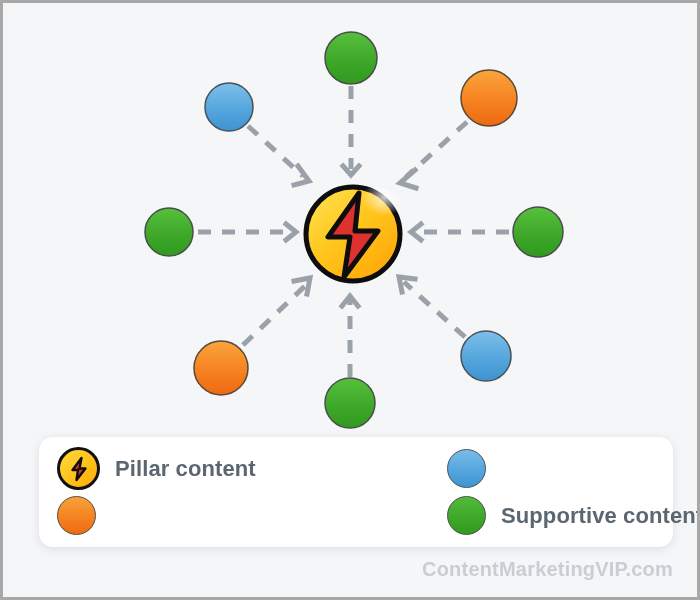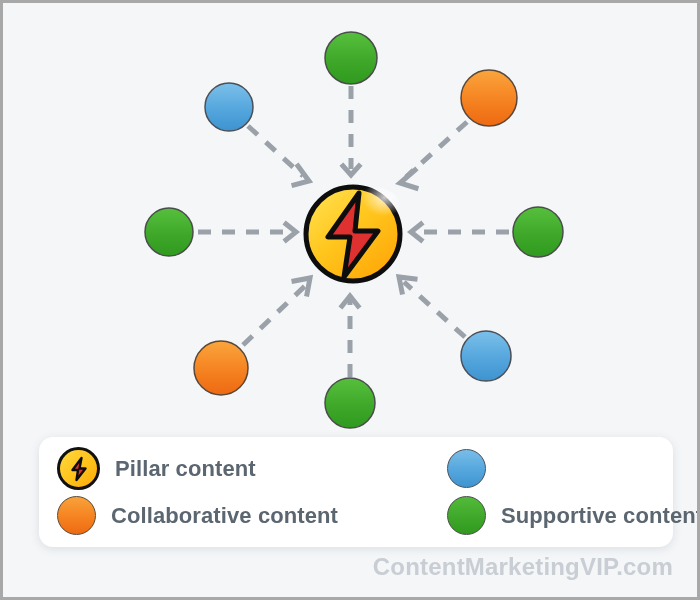--- a/index.html
+++ b/index.html
@@ -94,21 +94,21 @@
     display: flex;
     align-items: center;
     justify-content: center;
   }
 
   
   #watermark {
     position: absolute;
     right: 24px;
     bottom: 16px;
-    font-size: 24px;
+    font-size: 20px;
     font-weight: bold;
     color: #c9ced4;
     letter-spacing: 0.2px;
   }
 </style>
 </head>
 <body>
 
 <div id="canvas">
 
@@ -209,21 +209,20 @@
       </span>
       <span class="legend-label">Pillar content</span>
     </div>
 
     <div class="legend-item">
       <span class="legend-swatch sw-blue"></span>
     </div>
 
     <div class="legend-item">
       <span class="legend-swatch sw-orange"></span>
-      <span class="legend-label">Collaborative content</span>
     </div>
 
     <div class="legend-item">
       <span class="legend-swatch sw-green"></span>
       <span class="legend-label">Supportive content</span>
     </div>
 
   </div>
 
   <div id="watermark">ContentMarketingVIP.com</div>

